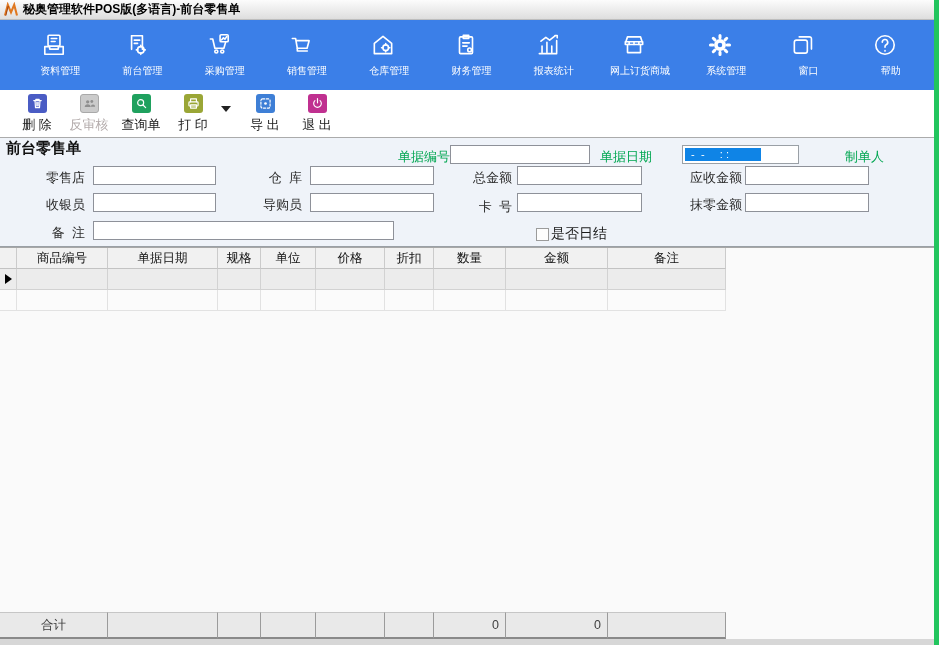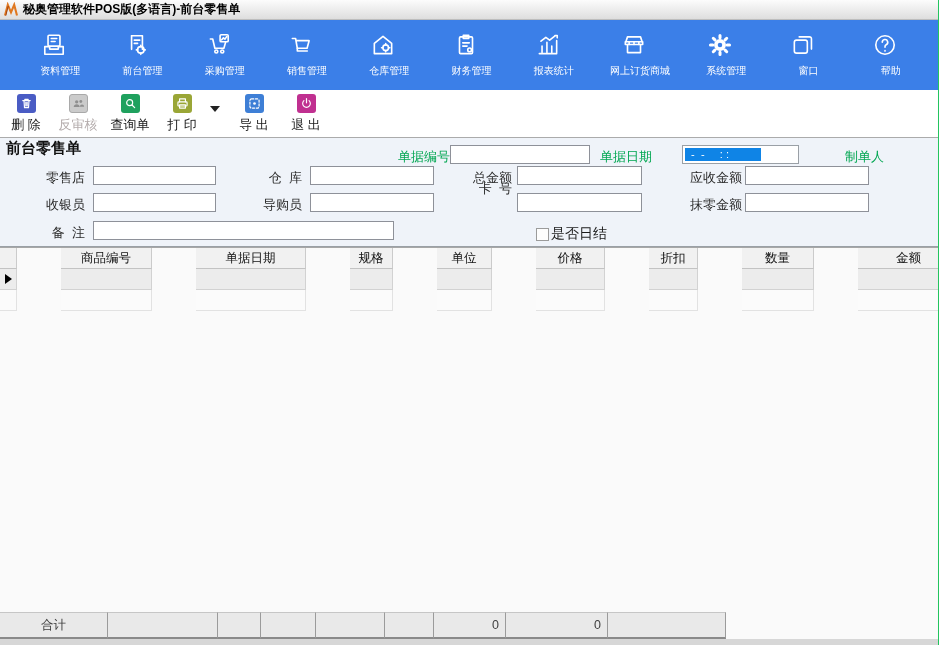--- a/index.html
+++ b/index.html
@@ -1,57 +1,57 @@
 <!DOCTYPE html>
 <html><head>
 <meta charset="utf-8">
 <style>
   html,body{margin:0;padding:0;}
   body{font-family:"Liberation Sans","DejaVu Sans",sans-serif;background:#fff;}
-  #app{position:relative;width:939px;height:645px;overflow:hidden;background:#fff;border-right:1px solid #22c55e;box-sizing:border-box;}
+  #app{position:relative;width:939px;height:645px;overflow:hidden;background:#fff;border-right:5px solid #22c55e;box-sizing:border-box;}
   .pre{white-space:pre;}
 
   
   .titlebar{position:absolute;left:0;top:0;width:939px;height:20px;
     background:linear-gradient(#fcfcfc,#dedede);border-bottom:1px solid #bdbdbd;
     display:flex;align-items:center;box-sizing:border-box;}
   .titlebar .logo{width:16px;height:16px;margin:0 4px 0 3px;}
   .titlebar .title{font-size:12px;font-weight:bold;color:#000;}
 
   
   .mainbar{position:absolute;left:0;top:20px;width:939px;height:70px;background:#3b7fe8;
     display:flex;justify-content:space-evenly;align-items:center;padding:0 4px;box-sizing:border-box;}
   .mb-item{display:flex;flex-direction:column;align-items:center;gap:6px;cursor:default;min-width:64px;}
   .mb-item svg{width:26px;height:26px;stroke:#fff;fill:none;stroke-width:1.5;stroke-linecap:round;stroke-linejoin:round;}
   .mb-item .mb-label{color:#fff;font-size:10px;white-space:nowrap;margin-left:12px;}
 
   
   .toolbar2{position:absolute;left:0;top:90px;width:939px;height:48px;background:#fff;
-    border-bottom:1px solid #ababab;display:flex;align-items:flex-start;padding:4px 0 0 0;box-sizing:border-box;}
+    border-bottom:1px solid #ababab;display:flex;align-items:flex-start;padding:4px 0 0 11px;box-sizing:border-box;}
   .tb2-btn{display:flex;flex-direction:column;align-items:center;gap:3px;width:52px;cursor:default;}
   .tb2-ic{width:19px;height:19px;border-radius:3px;display:flex;align-items:center;justify-content:center;}
   .tb2-ic svg{width:15px;height:15px;stroke:#fff;fill:none;stroke-width:1.4;stroke-linecap:round;stroke-linejoin:round;}
   .tb2-label{font-size:13px;color:#1a1a1a;white-space:pre;}
   .tb2-label.disabled{color:#b3abab;}
   .caret{width:0;height:0;border-left:5px solid transparent;border-right:5px solid transparent;border-top:6px solid #222;margin:12px 8px 0 2px;}
 
   
   .formpanel{position:absolute;left:0;top:138px;width:939px;height:109px;background:#eff3f9;border-bottom:1px solid #9aa0a6;box-sizing:border-box;}
   .form-title{position:absolute;left:6px;top:1px;font-size:15px;font-weight:bold;color:#111;}
   .flabel{position:absolute;font-size:13px;color:#2b2b2b;text-align:right;width:56px;}
   .flabel.green{color:#00a651;text-align:left;}
   .finput{position:absolute;height:17px;background:#fff;border:1px solid #8e9199;box-sizing:content-box;font-size:12px;padding:0 2px;color:#222;}
   .dateinput{position:absolute;left:682px;top:7px;width:117px;height:19px;background:#fff;border:1px solid #9aa0a6;box-sizing:border-box;}
   .datesel{position:absolute;left:2px;top:2px;width:76px;height:13px;background:#0f84e6;color:#fff;font-size:11px;line-height:13px;white-space:pre;}
   .checkbox{position:absolute;left:536px;top:90px;width:11px;height:11px;background:#fdfdfd;border:1px solid #9b9b9b;}
   .cb-label{position:absolute;left:551px;top:87px;font-size:14px;color:#1a1a1a;}
 
   
   .grid{position:absolute;left:0;top:247px;width:939px;height:398px;background:#fafafa;border-top:1px solid #a7a7a7;box-sizing:border-box;}
-  .g-row{display:flex;height:21px;gap:44px;}
+  .g-row{display:flex;height:21px;}
   .g-cell{box-sizing:border-box;border-right:1px solid #d2d2d2;border-bottom:1px solid #d2d2d2;
     font-size:12.5px;color:#111;display:flex;align-items:center;justify-content:center;overflow:hidden;}
   .g-head .g-cell{background:#f1f1f1;border-right:1px solid #cbcbcb;border-bottom:1px solid #c3c3c3;}
   .g-r1 .g-cell{background:#ececec;}
   .g-r2 .g-cell{background:#fbfbfb;border-color:#e2e2e2;}
   .w-ind{width:17px;flex:0 0 auto;}
   .w0{width:91px;flex:0 0 auto;} .w1{width:110px;flex:0 0 auto;} .w2{width:43px;flex:0 0 auto;}
   .w3{width:55px;flex:0 0 auto;} .w4{width:69px;flex:0 0 auto;} .w5{width:49px;flex:0 0 auto;}
   .w6{width:72px;flex:0 0 auto;} .w7{width:102px;flex:0 0 auto;} .w8{width:118px;flex:0 0 auto;}
   .row-pointer{width:0;height:0;border-top:5px solid transparent;border-bottom:5px solid transparent;border-left:7px solid #000;}
@@ -252,21 +252,21 @@
     <input class="finput" style="left: 310px; top: 28px; width: 118px;">
     <span class="flabel pre" style="left:456px;top:31px">总金额</span>
     <input class="finput" style="left: 517px; top: 28px; width: 119px;">
     <span class="flabel pre" style="left:686px;top:31px">应收金额</span>
     <input class="finput" style="left: 745px; top: 28px; width: 118px;">
 
     <span class="flabel pre" style="left:29px;top:58px">收银员</span>
     <input class="finput" style="left: 93px; top: 55px; width: 117px;">
     <span class="flabel pre" style="left:246px;top:58px">导购员</span>
     <input class="finput" style="left: 310px; top: 55px; width: 118px;">
-    <span class="flabel pre" style="left:456px;top:42px">卡  号</span>
+    <span class="flabel pre" style="left:456px;top:60px">卡  号</span>
     <input class="finput" style="left: 517px; top: 55px; width: 119px;">
     <span class="flabel pre" style="left:686px;top:58px">抹零金额</span>
     <input class="finput" style="left: 745px; top: 55px; width: 118px;">
 
     <span class="flabel pre" style="left:29px;top:86px">备  注</span>
     <input class="finput" style="left: 93px; top: 83px; width: 295px;">
     <div class="checkbox"></div>
     <span class="cb-label">是否日结</span>
   </div>
 

